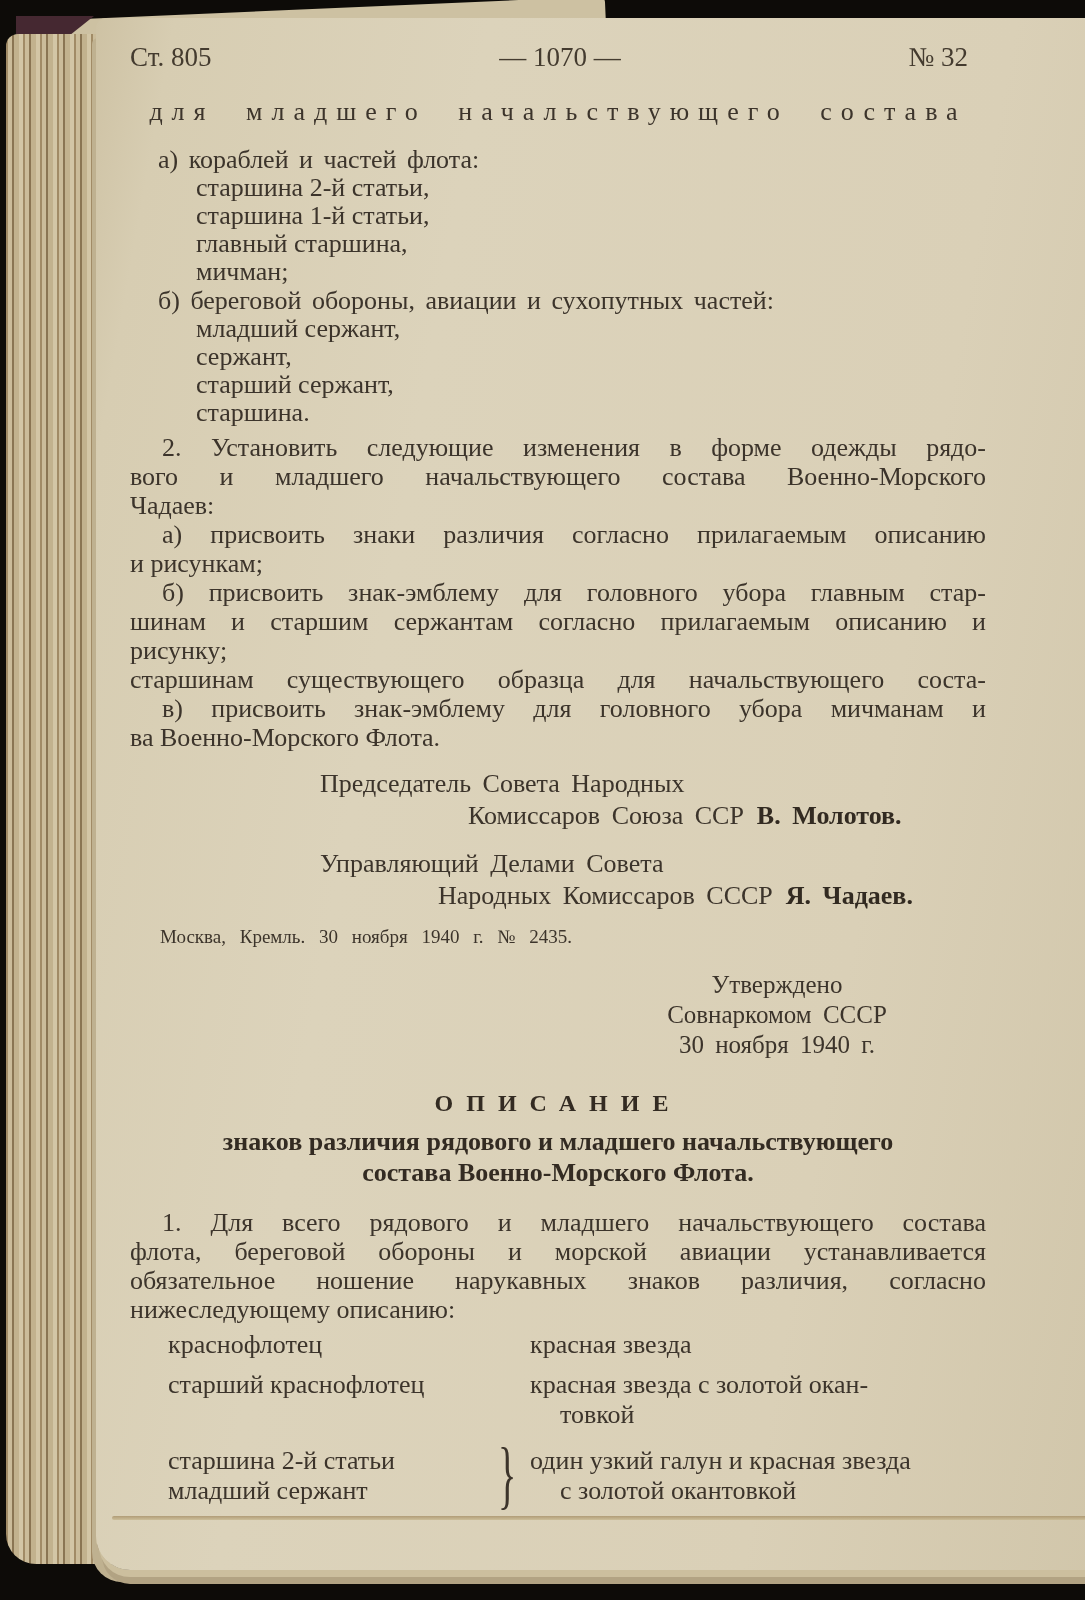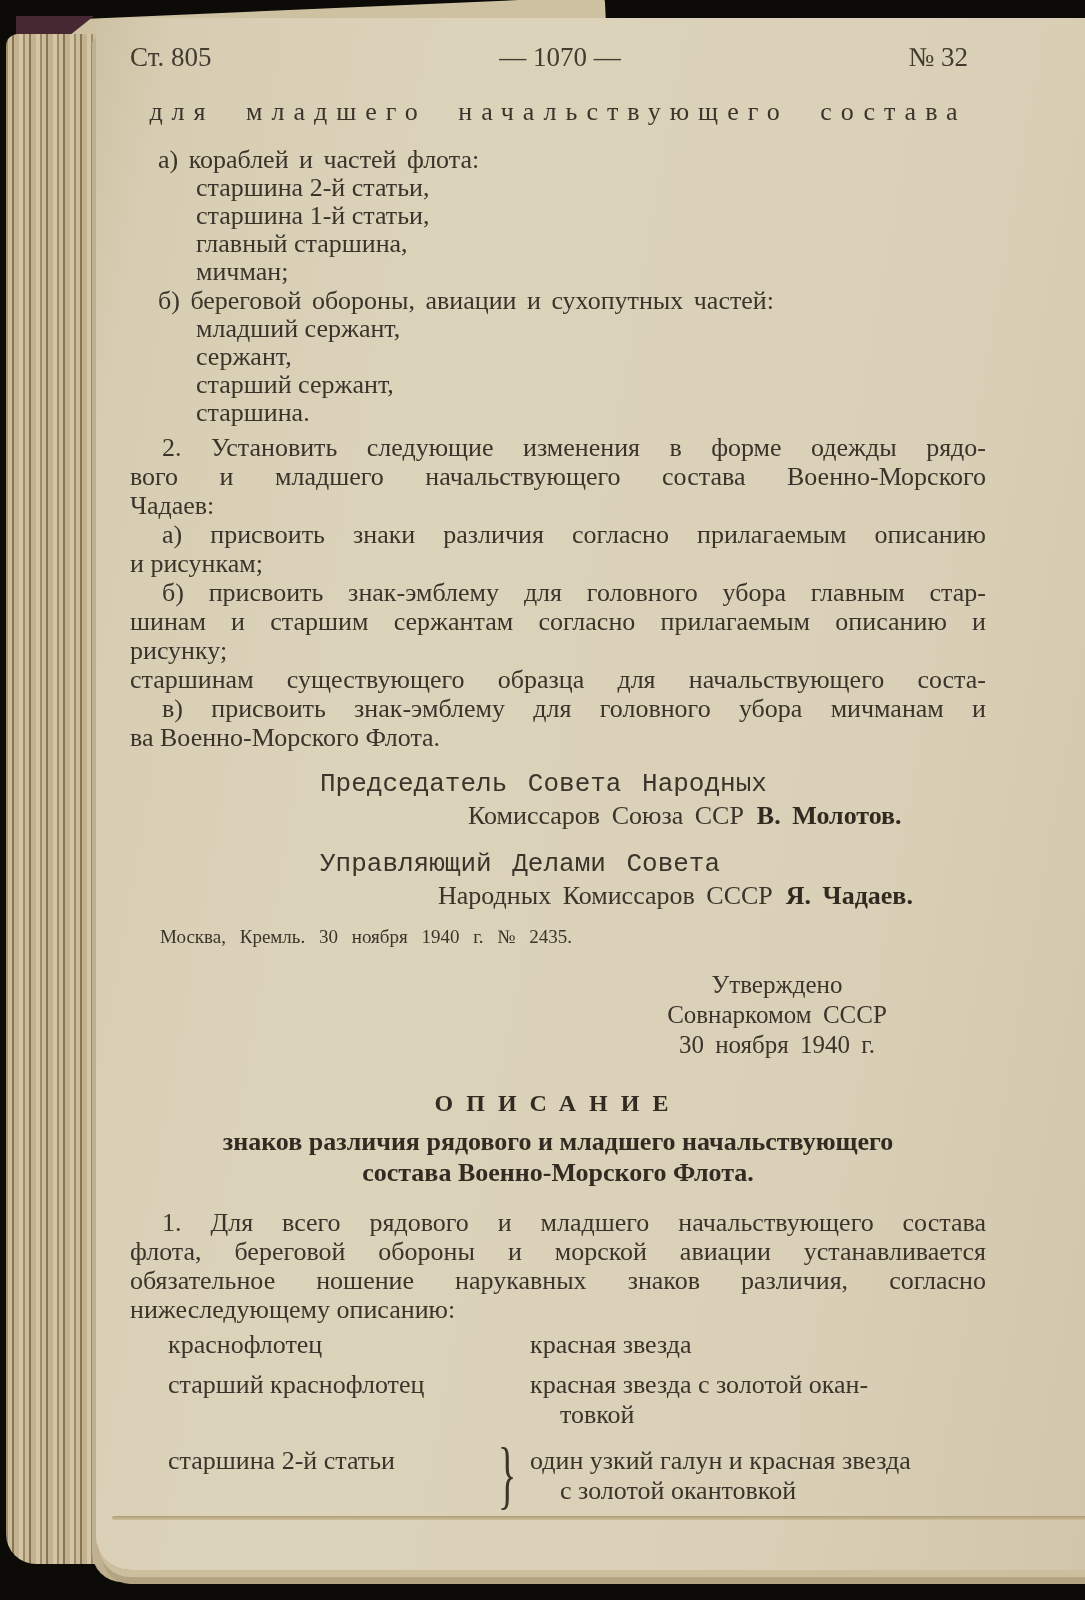--- a/index.html
+++ b/index.html
@@ -32,21 +32,21 @@
        padding-right:18px;}
   .sect-title{margin-top:24px;text-align:center;font-size:26px;
        letter-spacing:9px;word-spacing:16px;}
   .list{margin-top:18px;}
   .marker-line{padding-left:28px;line-height:29px;word-spacing:4px;}
   .item{padding-left:66px;line-height:28px;}
   .p2{margin-top:6px;}
   .sig{font-size:26px;line-height:32px;word-spacing:5px;}
   .sig-a{margin-top:16px;}
   .sig-b{margin-top:16px;}
-  .sig .l1{margin-left:190px;font-family:Liberation Mono, monospace;}
+  .sig .l1{margin-left:190px;}
   .sig-a .l2{margin-left:338px;}
   .sig-b .l2{margin-left:308px;}
   .bold{font-weight:bold;color:#322a21;}
   .sig .pre{margin-right:13px;}
   .dateline{margin-top:14px;font-size:19px;word-spacing:9px;padding-left:30px;}
   .approval{width:270px;margin:22px 74px 0 auto;text-align:center;
        font-size:25px;line-height:30px;word-spacing:5px;}
   .desc-title{margin-top:24px;text-align:center;font-weight:bold;font-size:24px;
        letter-spacing:13px;color:#332b22;line-height:38px;}
   .desc-sub{margin-top:4px;text-align:center;font-weight:bold;font-size:26px;
@@ -155,20 +155,21 @@
         <div class="rank-cell">старший краснофлотец</div>
         <div class="brace-cell"></div>
         <div class="ins-cell">
           <div>красная звезда с золотой окан-</div>
           <div class="ind2">товкой</div>
         </div>
       </div>
       <div class="irow irow3">
         <div class="rank-cell">
           <div>старшина 2-й статьи</div>
+          <div>младший сержант</div>
         </div>
         <div class="brace-cell">
           <span class="brace">}</span>
         </div>
         <div class="ins-cell">
           <div>один узкий галун и красная звезда</div>
           <div class="ind2">с золотой окантовкой</div>
         </div>
       </div>
     </div>

